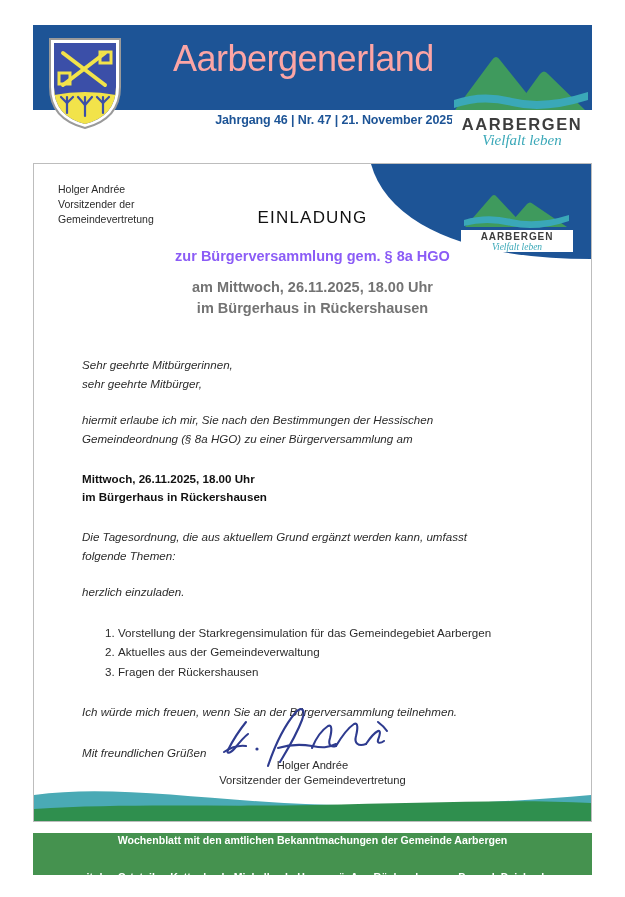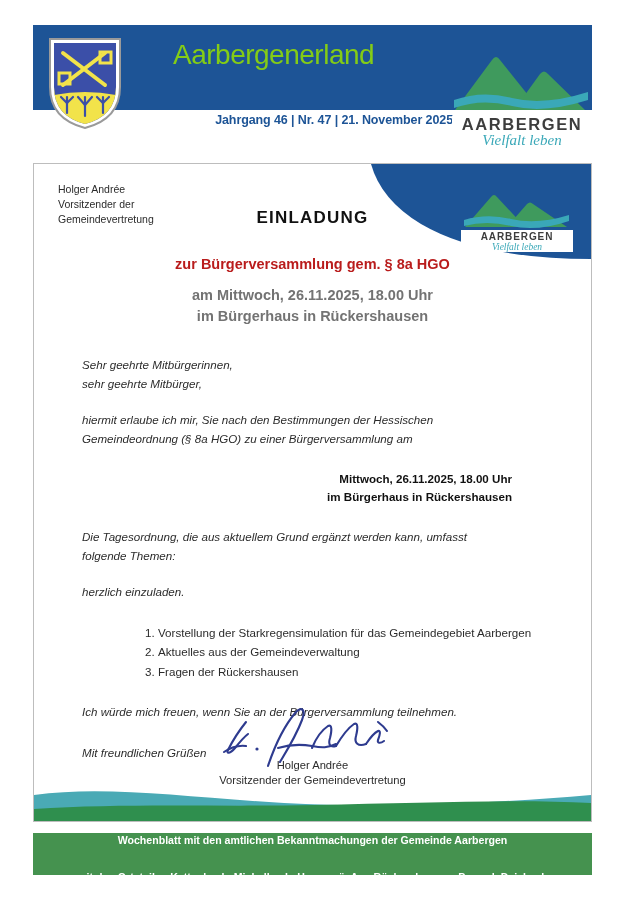--- a/index.html
+++ b/index.html
@@ -21,23 +21,23 @@
     left: 33px;
     top: 25px;
     width: 559px;
     height: 85px;
     background: #1d5496;
   }
   .masthead-title {
     position: absolute;
     left: 140px;
     top: 16px;
-    font-size: 28px;
+    font-size: 36px;
     font-weight: 400;
-    color: #84cc16;
+    color: #fca5a5;
     letter-spacing: -0.5px;
     line-height: 1;
     white-space: nowrap;
   }
 
   
   .crest {
     position: absolute;
     left: 45px;
     top: 33px;
@@ -109,29 +109,29 @@
 
   .headline-block {
     position: absolute;
     left: 0;
     top: 44px;
     width: 557px;
     text-align: center;
   }
   .h-einladung {
     font-size: 17px;
-    font-weight: bold;
+    font-weight: normal;
     color: #111111;
     letter-spacing: 1.2px;
   }
   .h-sub1 {
-    margin-top: 28px;
+    margin-top: 20px;
     font-size: 14.5px;
     font-weight: bold;
-    color: #b91c1c;
+    color: #8b5cf6;
   }
   .h-sub2 {
     margin-top: 13px;
     font-size: 14.5px;
     font-weight: bold;
     color: #737373;
     line-height: 1.45;
   }
 
   .body-area {
@@ -139,33 +139,33 @@
     left: 48px;
     top: 192px;
     width: 470px;
     font-size: 11.6px;
     color: #2b2b2b;
     line-height: 1.6;
   }
   .p { margin: 0 0 22px 0; font-style: italic; }
   .p.tight { margin-bottom: 18px; }
   .center-bold {
-    text-align: right;
+    text-align: left;
     font-weight: bold;
     color: #111111;
     margin: 0 0 22px 0;
     line-height: 1.55;
     padding-right: 40px;
   }
   .agenda {
     margin: 0 0 22px 0;
     padding-left: 36px;
     list-style: decimal;
   }
-  .agenda li { margin-bottom: 1px; margin-left: 40px; }
+  .agenda li { margin-bottom: 1px; }
 
   
   .sig-wrap {
     position: absolute;
     left: 0;
     top: 540px;
     width: 557px;
     text-align: center;
   }
   .sig-svg { display: block; margin: 0 auto; }

